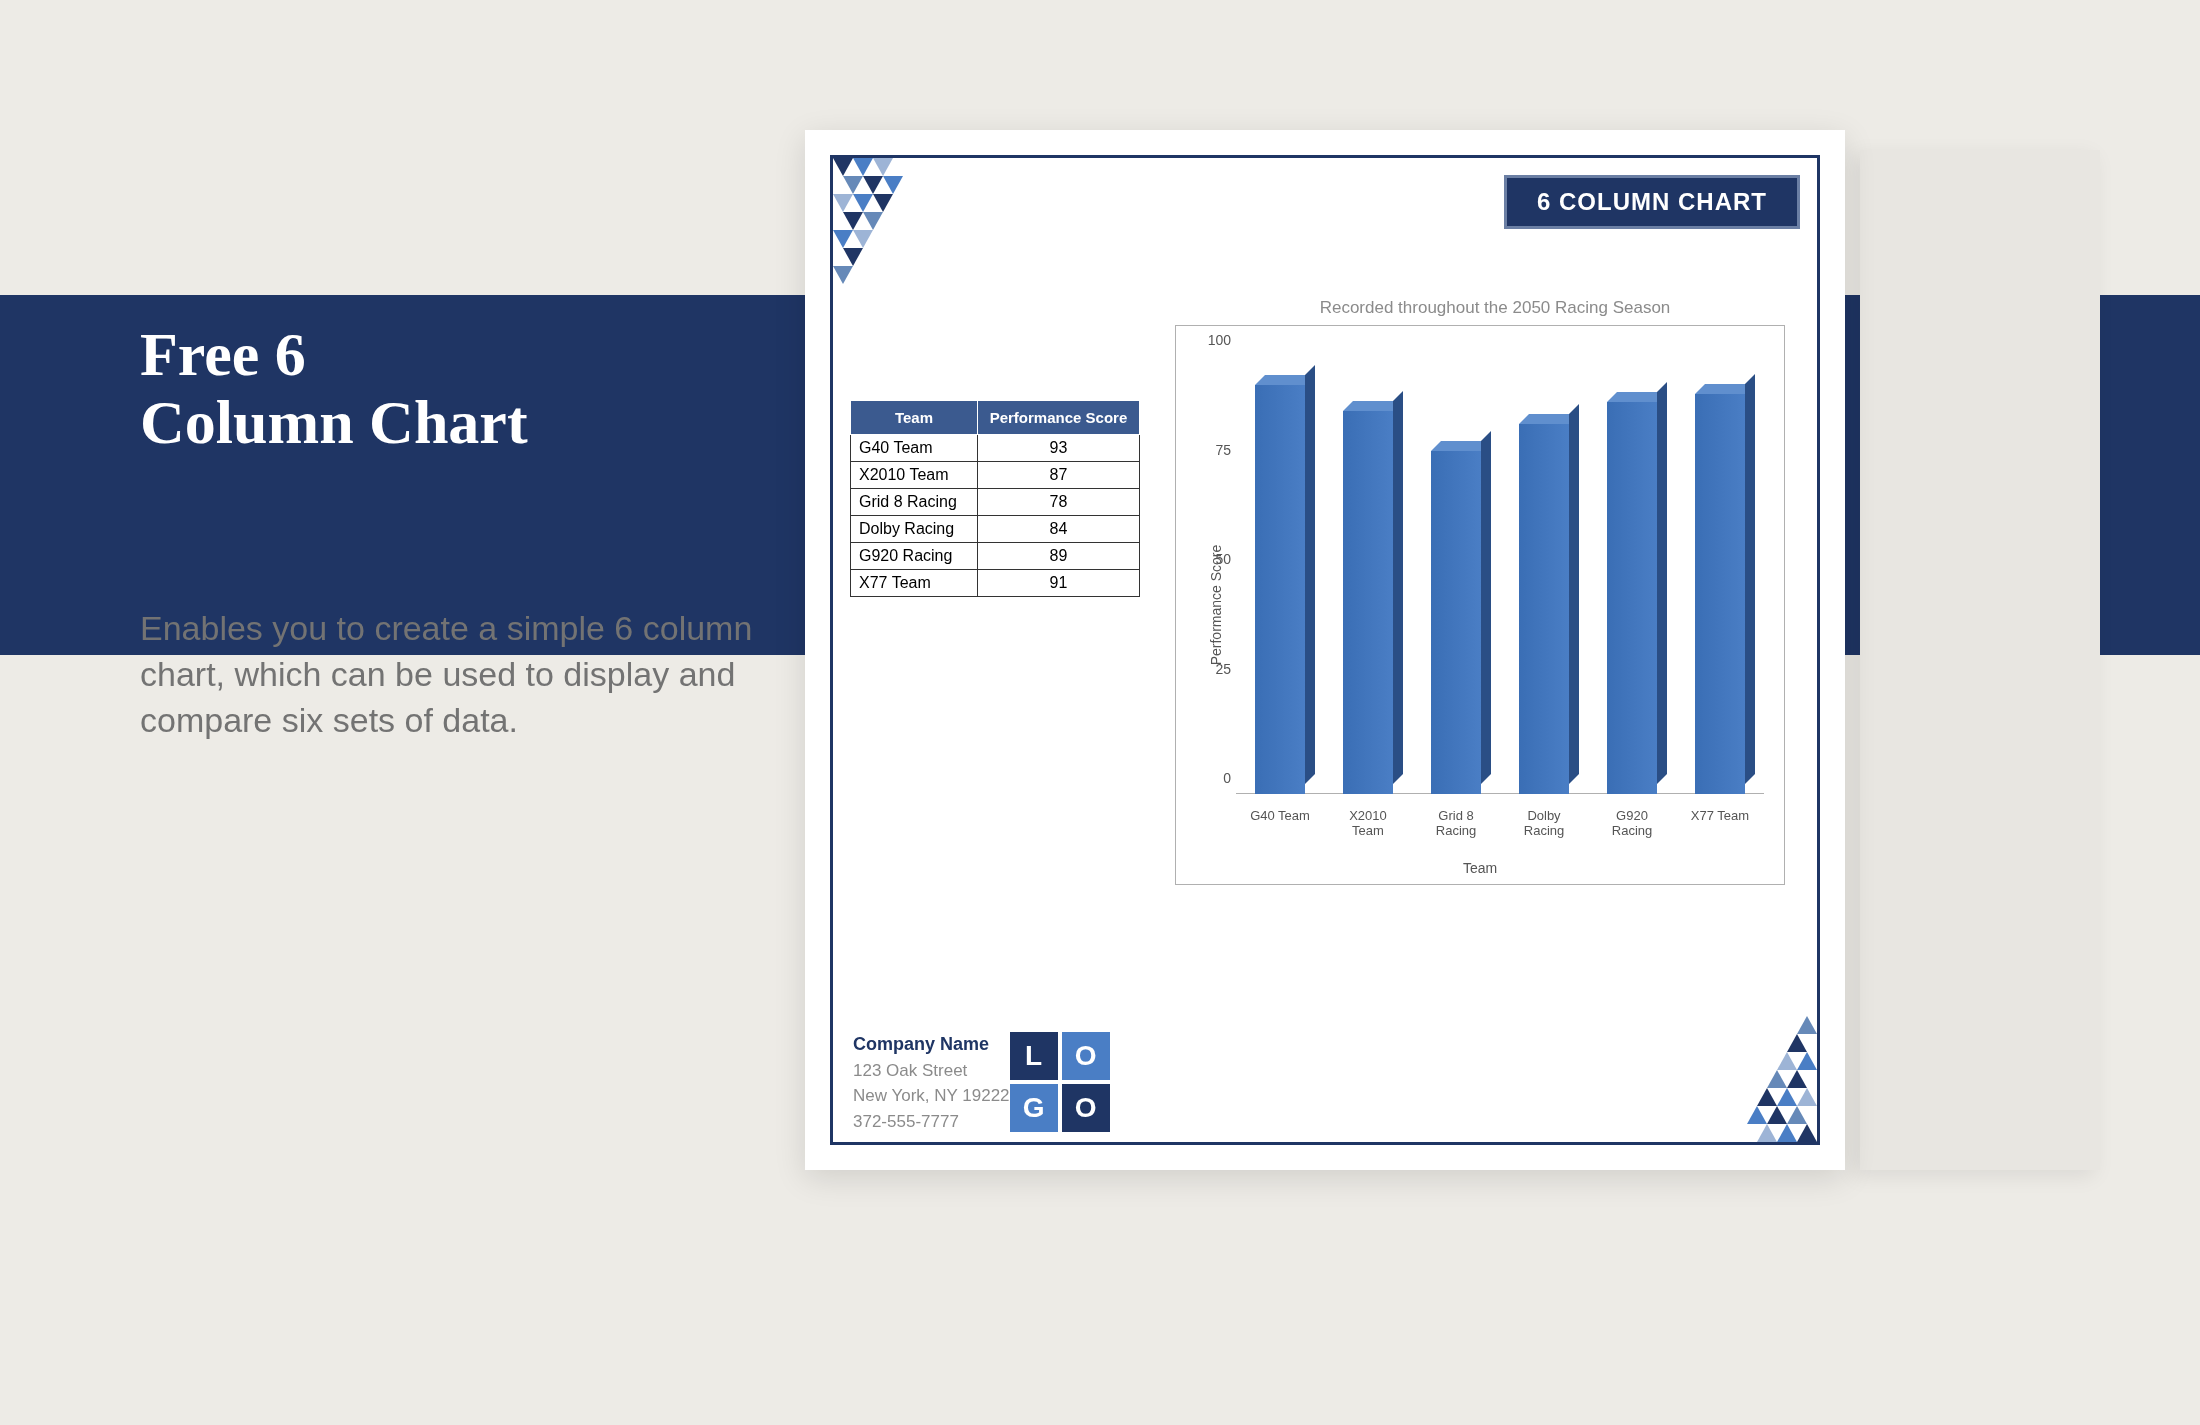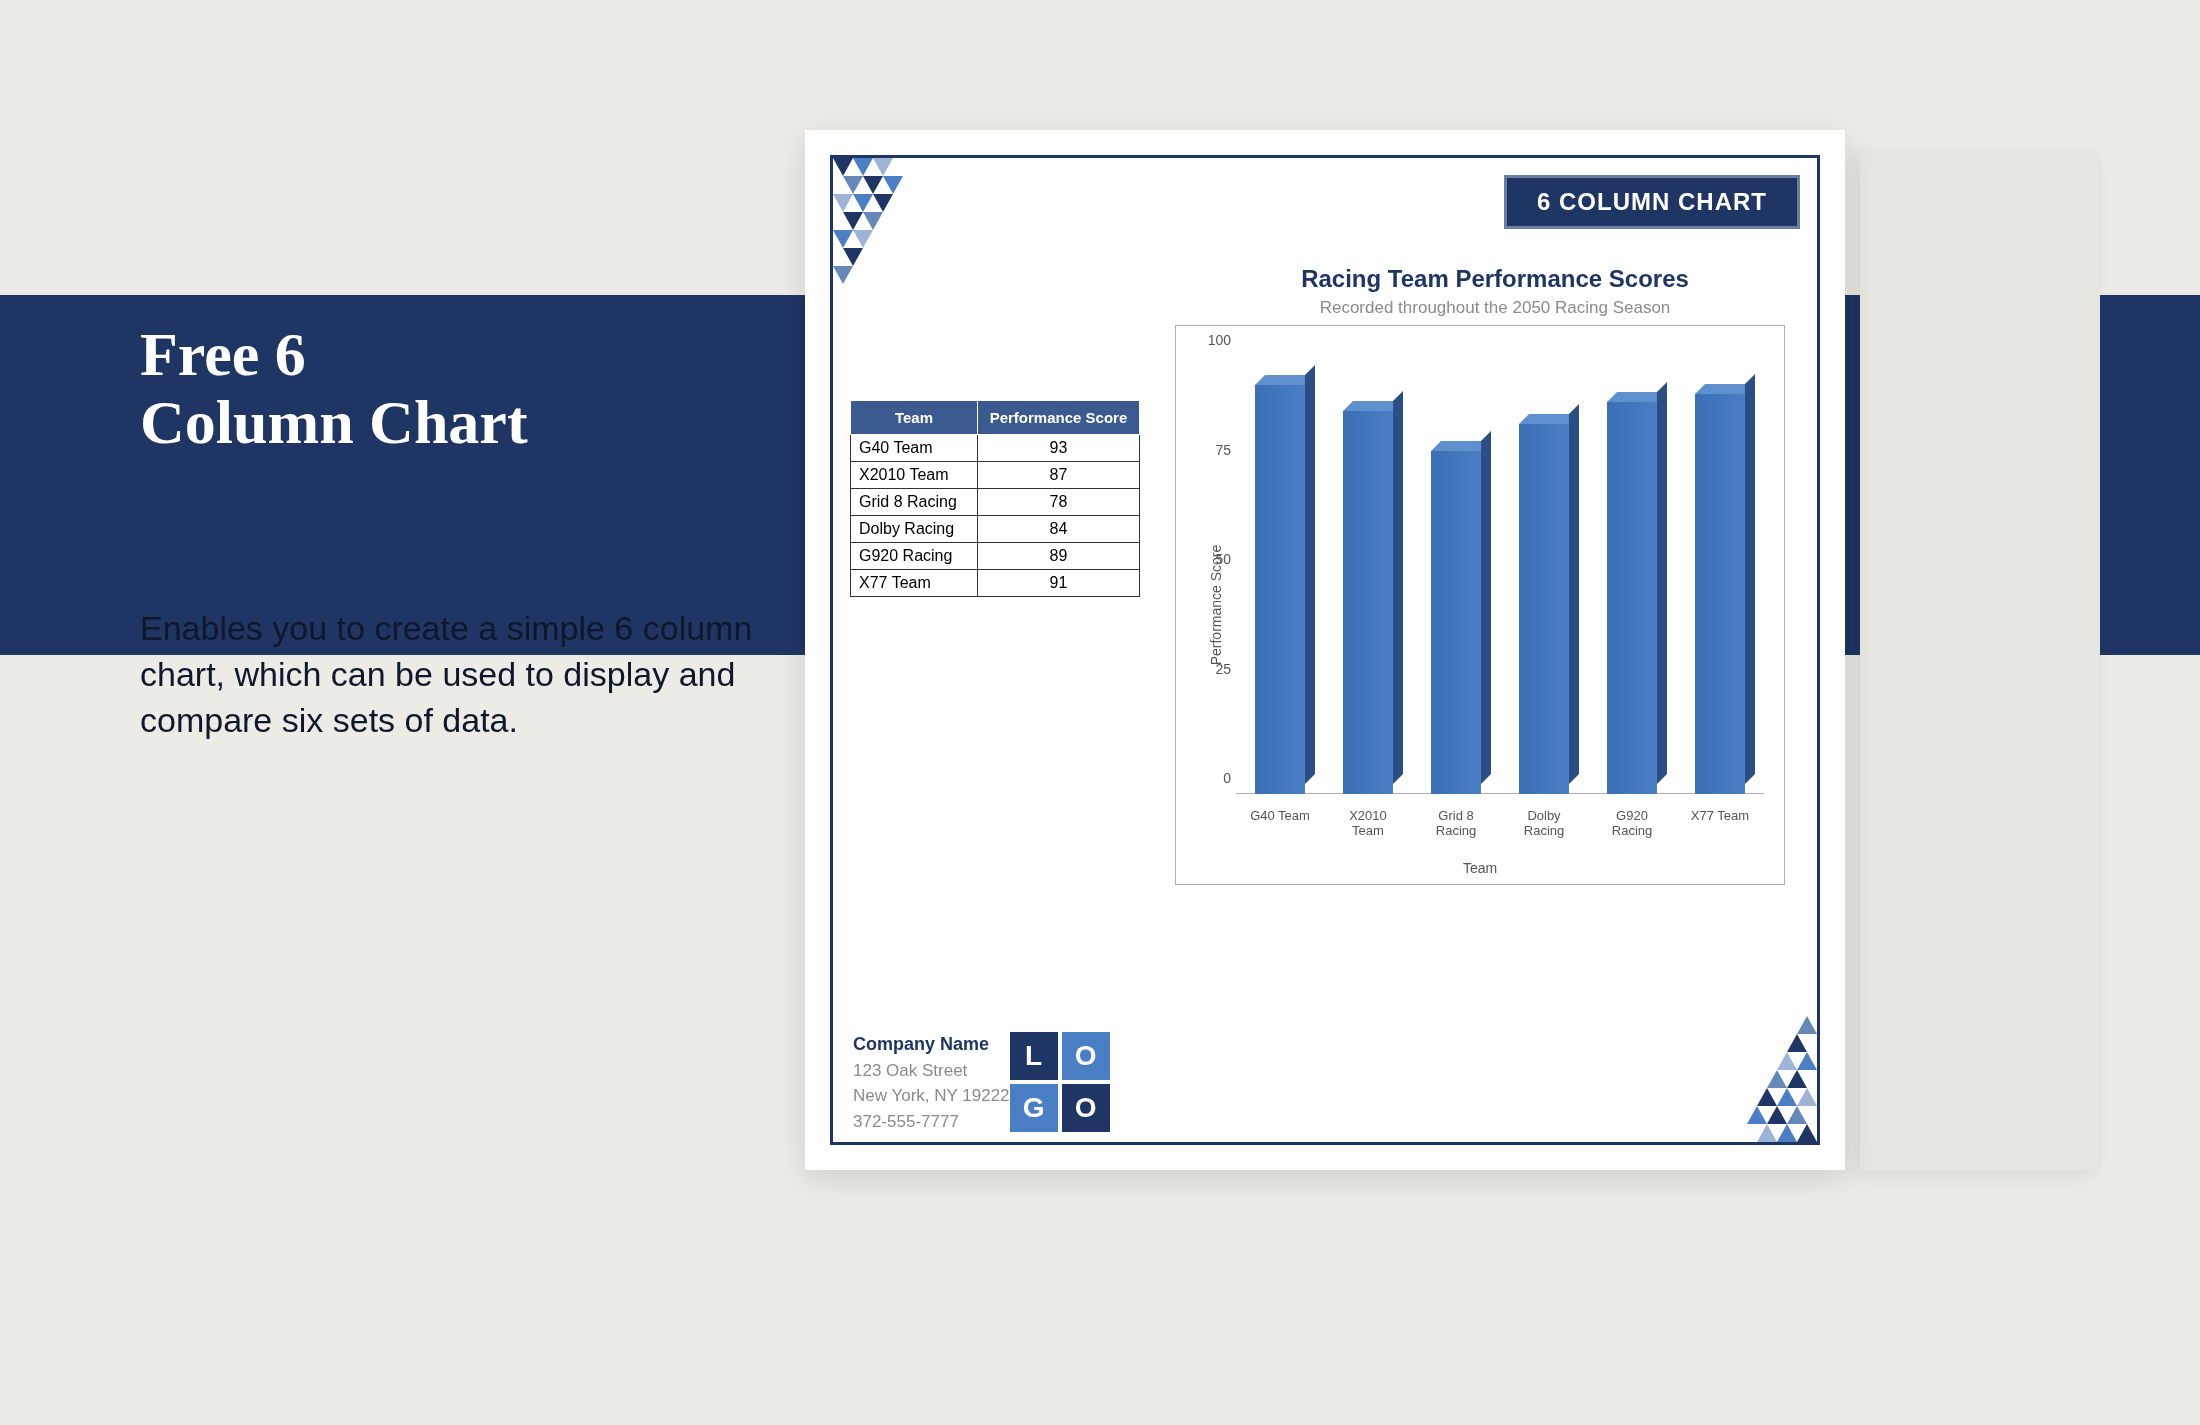--- a/index.html
+++ b/index.html
@@ -36,21 +36,21 @@
   .title-line3 {
     font-family: Georgia, 'Times New Roman', serif;
     font-size: 82px;
     color: #9aa3b5;
     font-weight: 400;
     line-height: 1.1;
   }
   .desc {
     margin-top: 150px;
     font-size: 34px;
-    color: #0f172a;
+    color: #737373;
     line-height: 1.35;
     width: 640px;
   }
   .doc {
     position: absolute;
     left: 805px;
     top: 130px;
     width: 1040px;
     height: 1040px;
     background: #fff;
@@ -327,21 +327,20 @@
       <polygon points="30,54 50,54 40,72" fill="#6689b8"></polygon>
       <polygon points="0,72 20,72 10,90" fill="#4a7ec5"></polygon>
       <polygon points="20,72 40,72 30,90" fill="#9db4d6"></polygon>
       <polygon points="10,90 30,90 20,108" fill="#1f3564"></polygon>
       <polygon points="0,108 20,108 10,126" fill="#6689b8"></polygon>
     </g>
   </svg>
 
   <div class="badge">6 COLUMN CHART</div>
 
-  <div class="chart-title">Racing Team Performance Scores</div>
   <div class="chart-sub">Recorded throughout the 2050 Racing Season</div>
 
   <table class="data-table">
     <thead>
       <tr>
         <th>Team</th>
         <th>Performance Score</th>
       </tr>
     </thead>
     <tbody id="tbody">

